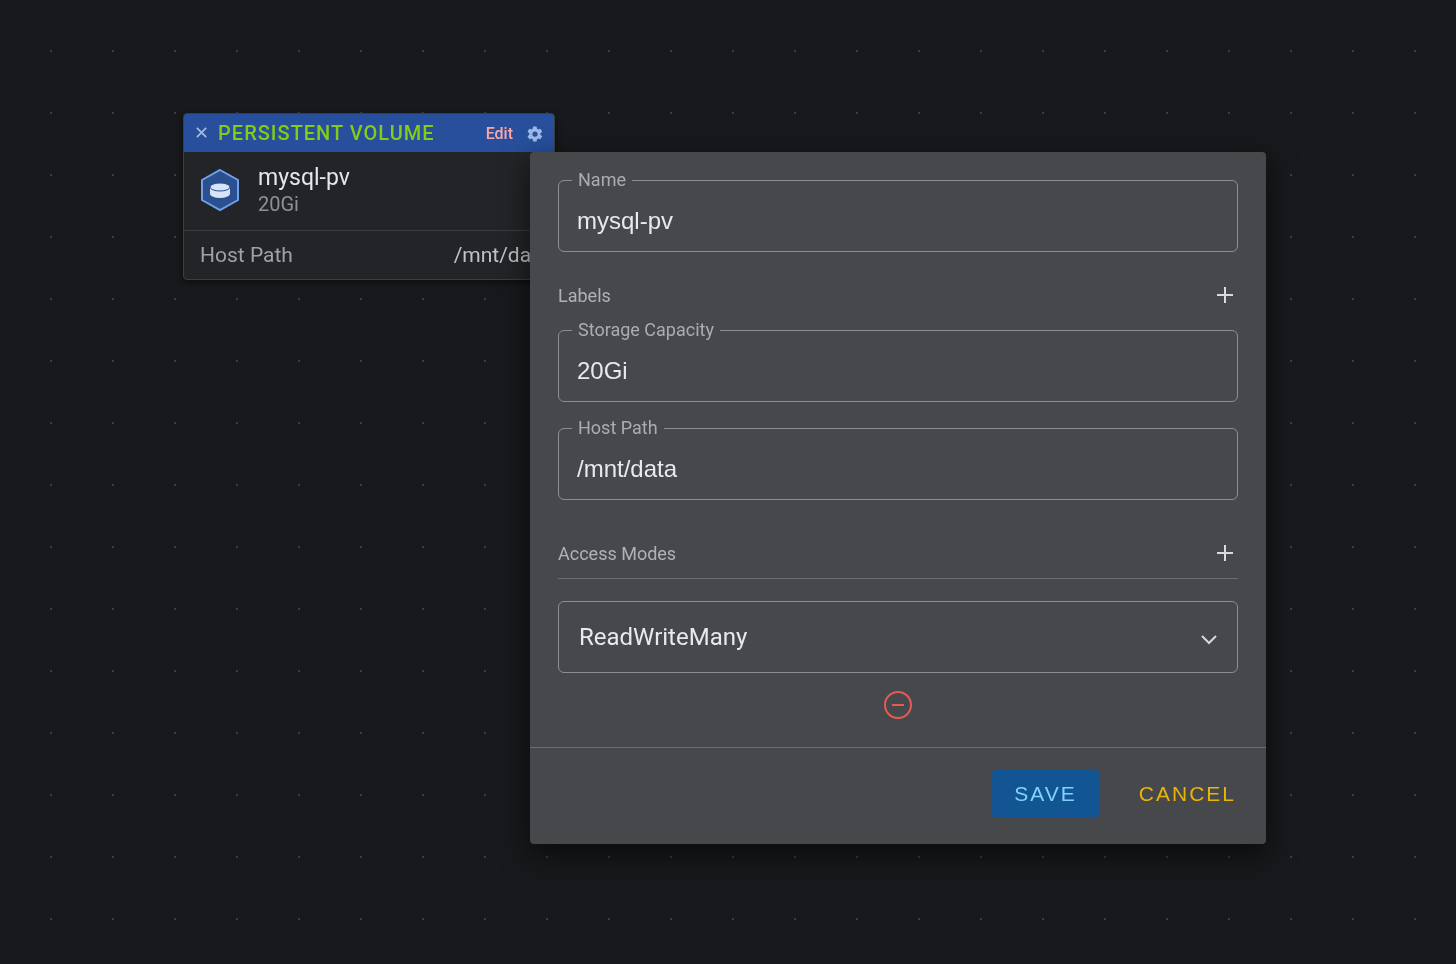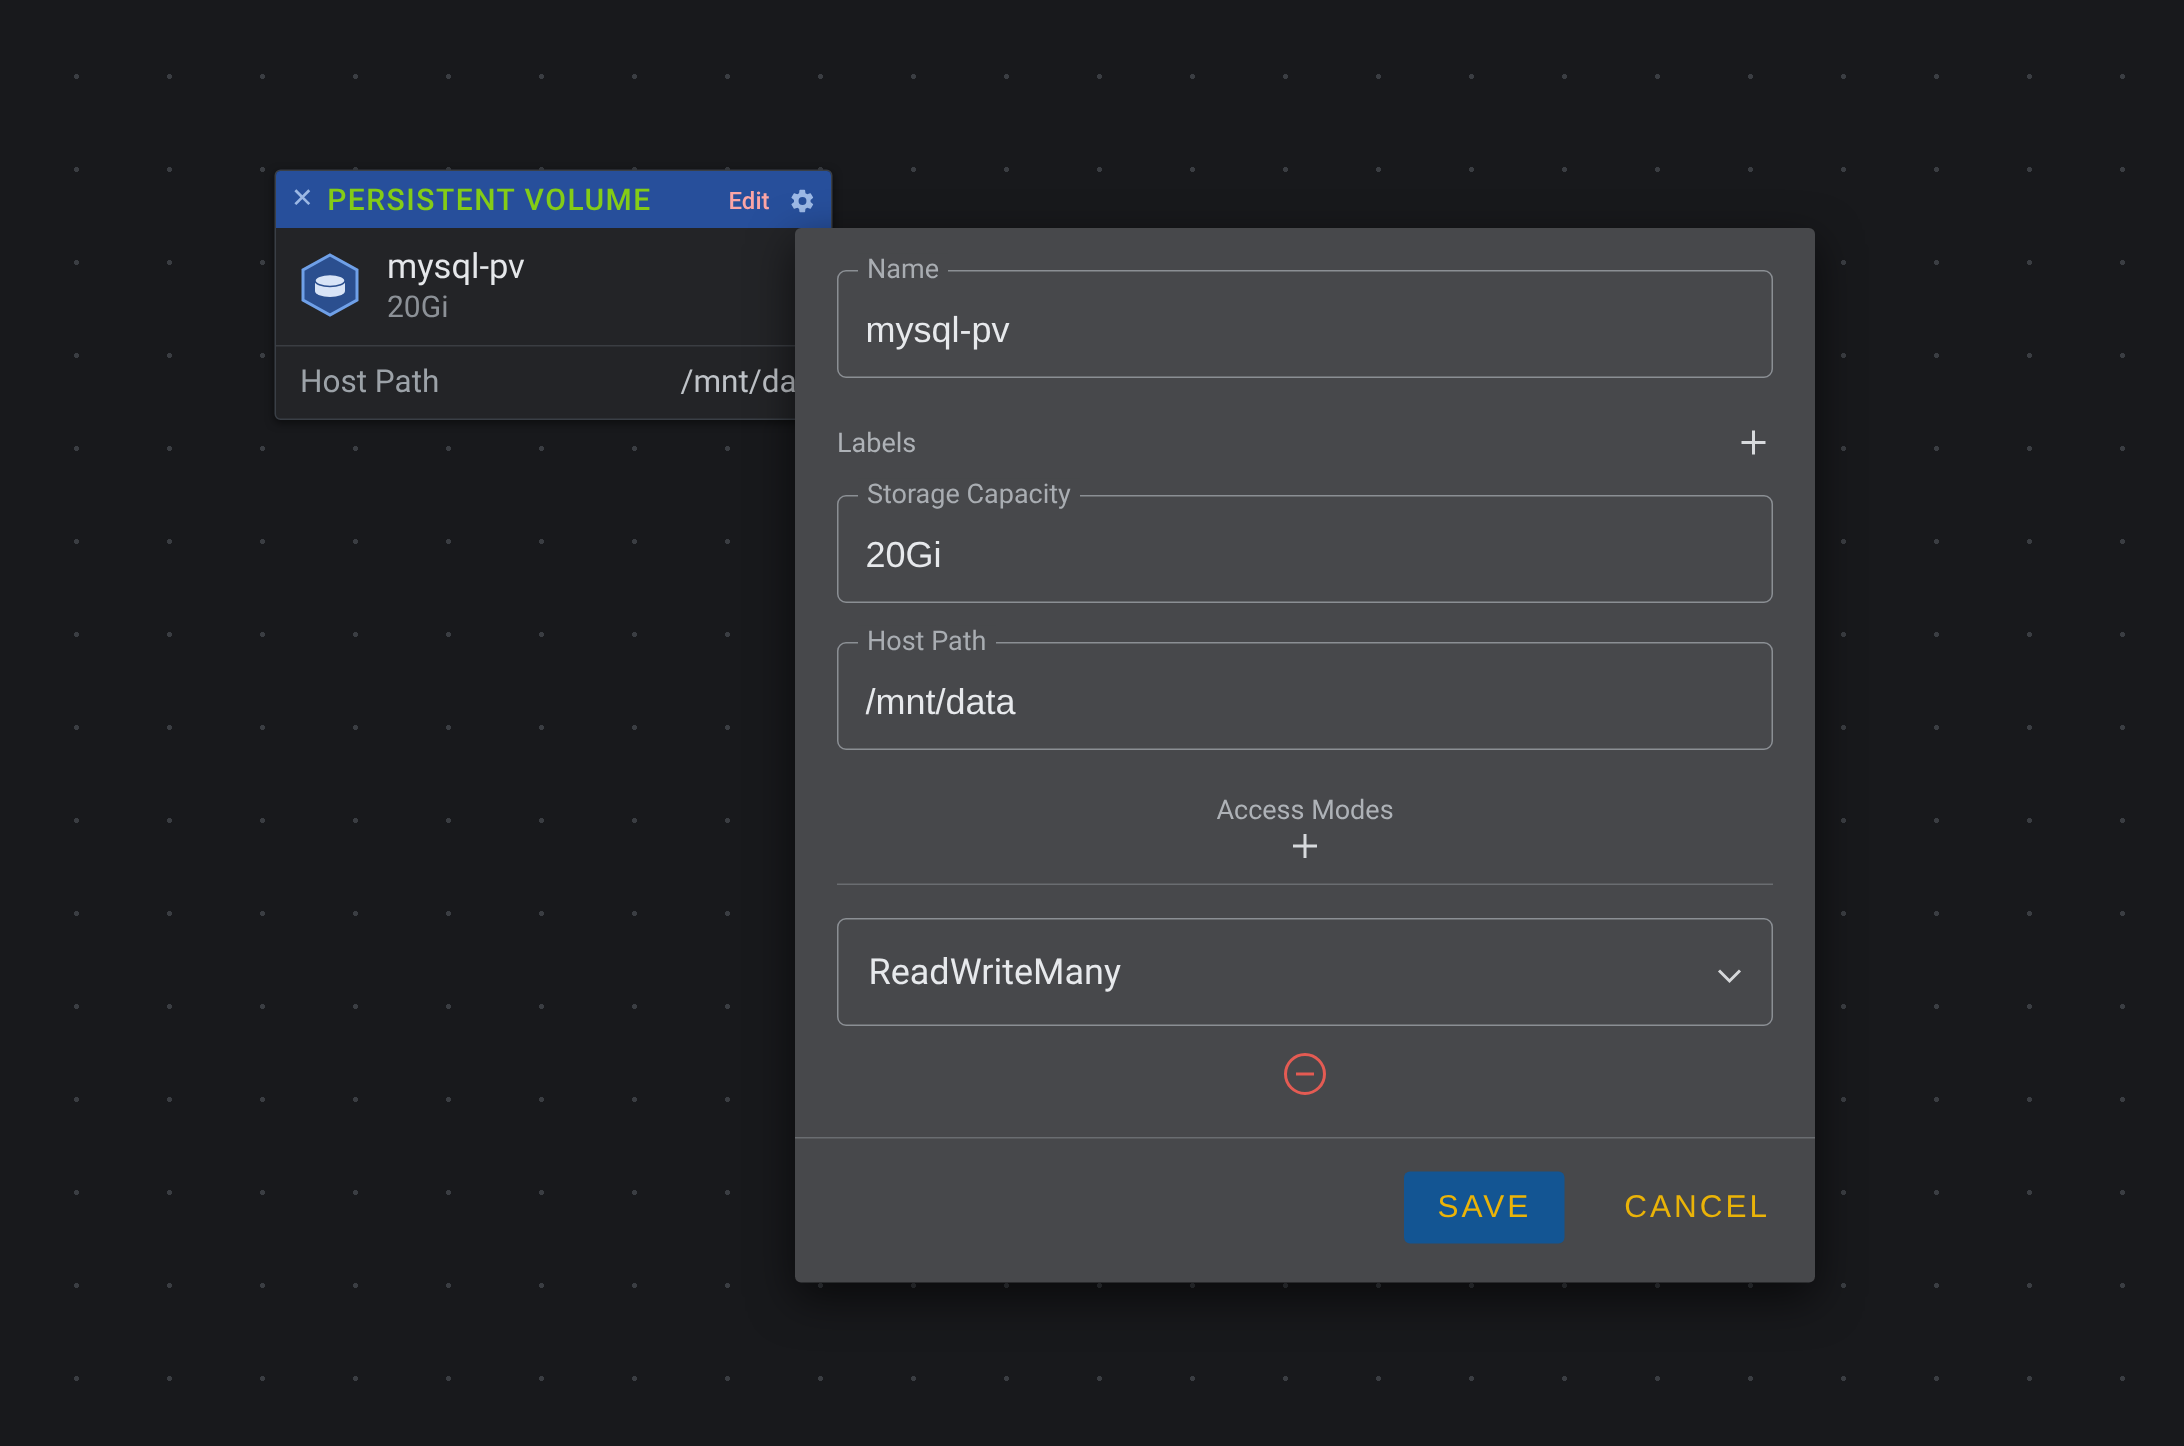--- a/index.html
+++ b/index.html
@@ -90,21 +90,21 @@
     font-size: 21px;
     color: #9ca2a8;
   }
   .pv-card-footer .val { color: #bfc3c8; }
 
   
   .edit-panel {
     position: absolute;
     left: 530px;
     top: 152px;
-    width: 680px;
+    width: 736px;
     background: #47484b;
     border-radius: 4px;
     box-shadow: 0 10px 30px rgba(0,0,0,0.6);
     display: flex;
     flex-direction: column;
   }
   .panel-body {
     padding: 28px 28px 8px 28px;
     display: flex;
     flex-direction: column;
@@ -175,21 +175,21 @@
   .panel-footer {
     border-top: 1px solid #6a6d71;
     padding: 22px 30px 26px 30px;
     display: flex;
     justify-content: flex-end;
     gap: 40px;
     align-items: center;
   }
   .btn-save {
     background: #135593;
-    color: #eab308;
+    color: #7dd3fc;
     border: none;
     border-radius: 4px;
     padding: 12px 22px;
     font-size: 21px;
     letter-spacing: 2px;
     cursor: pointer;
   }
   .btn-cancel {
     background: transparent;
     border: none;
@@ -255,21 +255,21 @@
     <div class="field-wrap">
       <span class="field-label">Storage Capacity</span>
       <input class="text-input" type="text" value="20Gi" style="">
     </div>
 
     <div class="field-wrap">
       <span class="field-label">Host Path</span>
       <input class="text-input" type="text" value="/mnt/data" style="">
     </div>
 
-    <div class="row-heading bordered" style="flex-direction:column;">
+    <div class="row-heading bordered" style="margin-top:10px;">
       <span>Access Modes</span>
       <span class="plus-btn">
         <svg width="20" height="20" viewBox="0 0 20 20">
             <path d="M9 2h2v16H9zM2 9h16v2H2z" fill="currentColor"></path>
           </svg>
       </span>
     </div>
 
     <div class="select-row">
       <div class="select-box">

